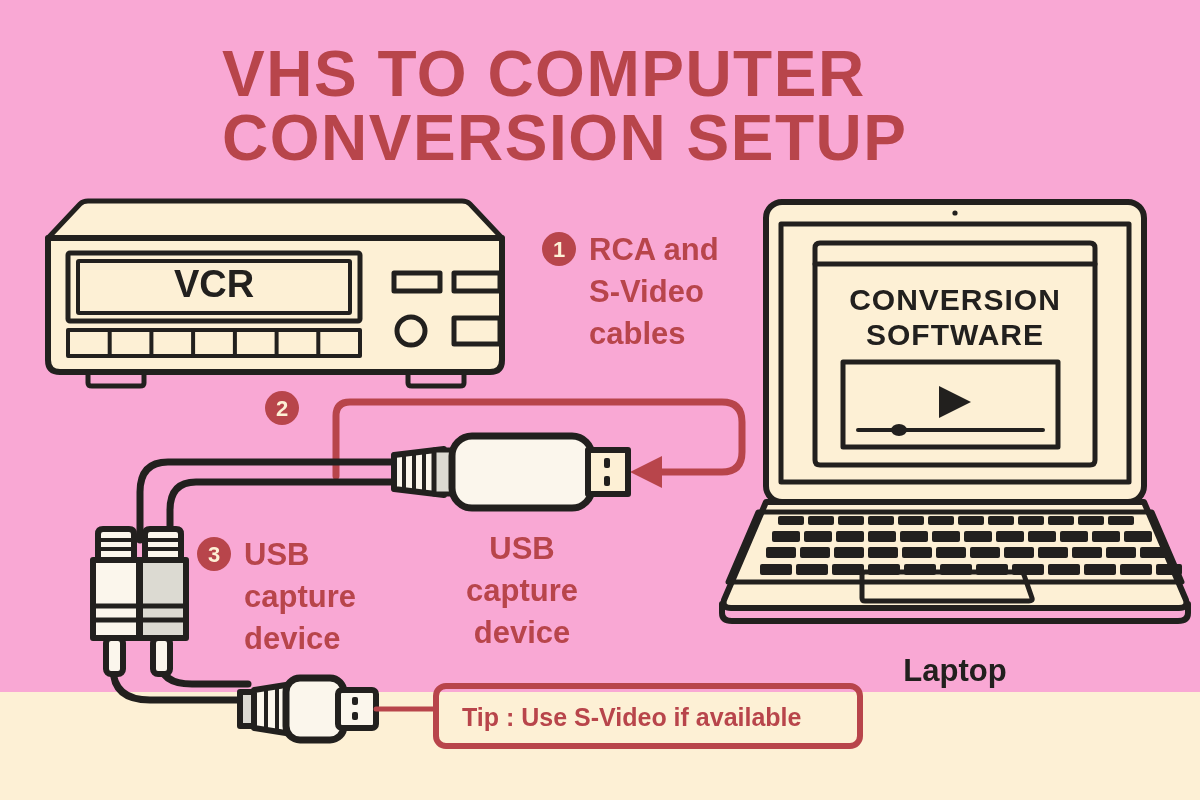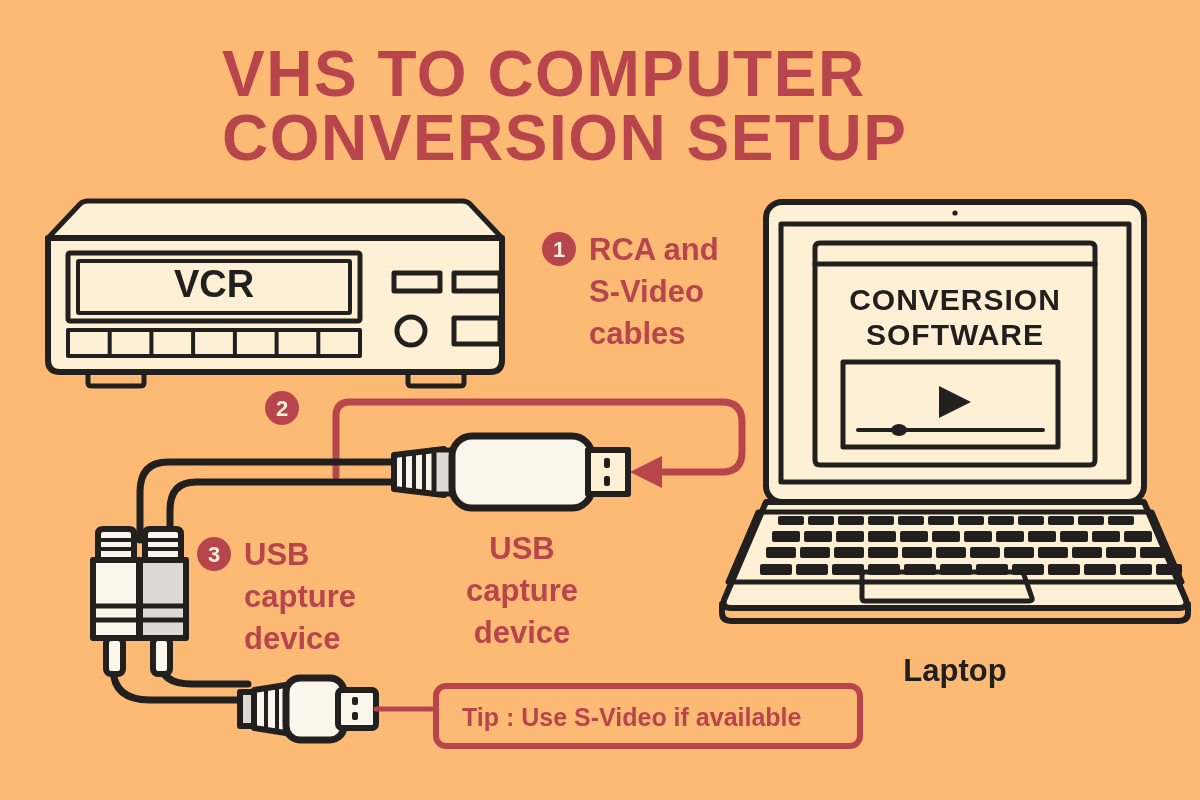--- a/index.html
+++ b/index.html
@@ -9,22 +9,22 @@
   }
   body {
     width: 1200px;
     height: 800px;
     overflow: hidden;
     font-family: "Liberation Sans", sans-serif;
   }
   #stage {
     position: relative;
     width: 1200px;
-    height: 800px;
-    background: #fdba74;
+    height: 692px;
+    background: #f9a8d4;
   }
   svg.scene {
     position: absolute;
     inset: 0;
     width: 1200px;
     height: 800px;
     display: block;
   }
   .ink   { fill: none; stroke: #22201E; stroke-linecap: round; stroke-linejoin: round; }
   .inkf  { fill: #22201E; stroke: none; }

